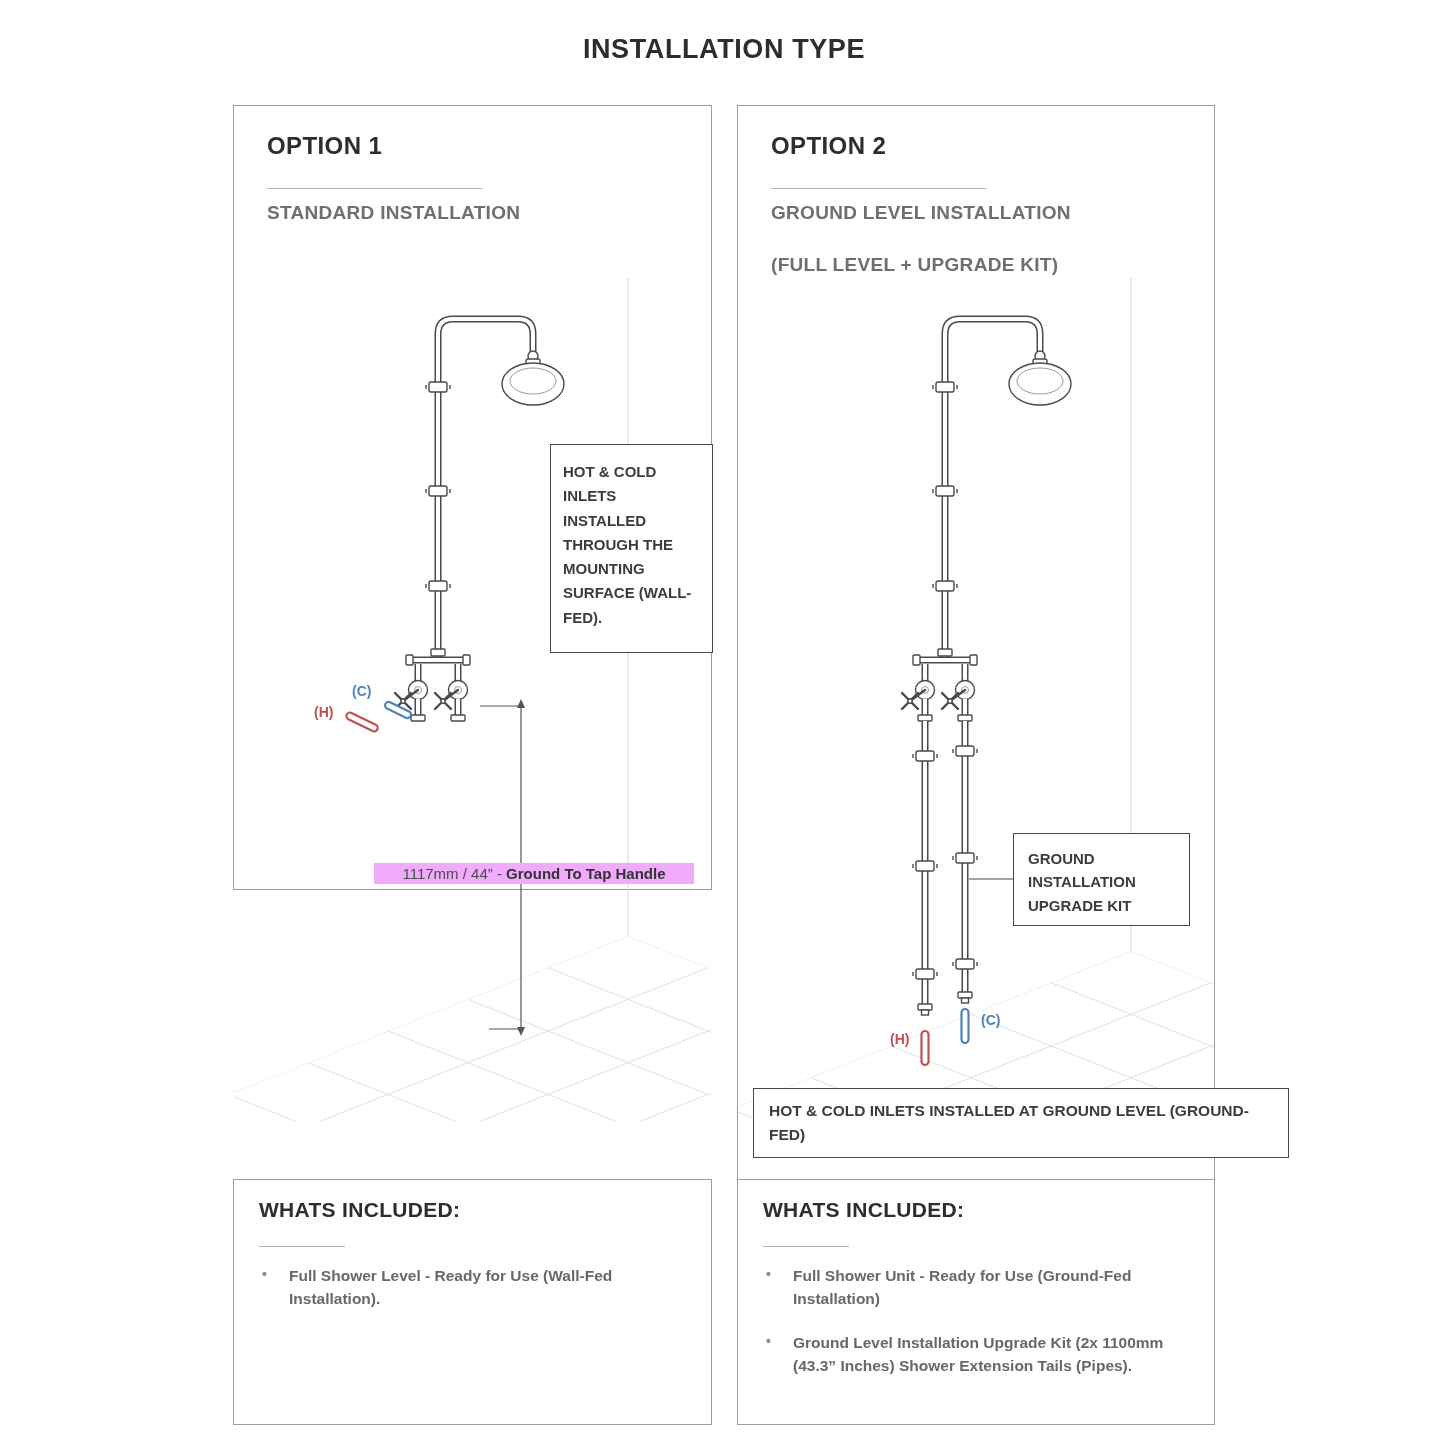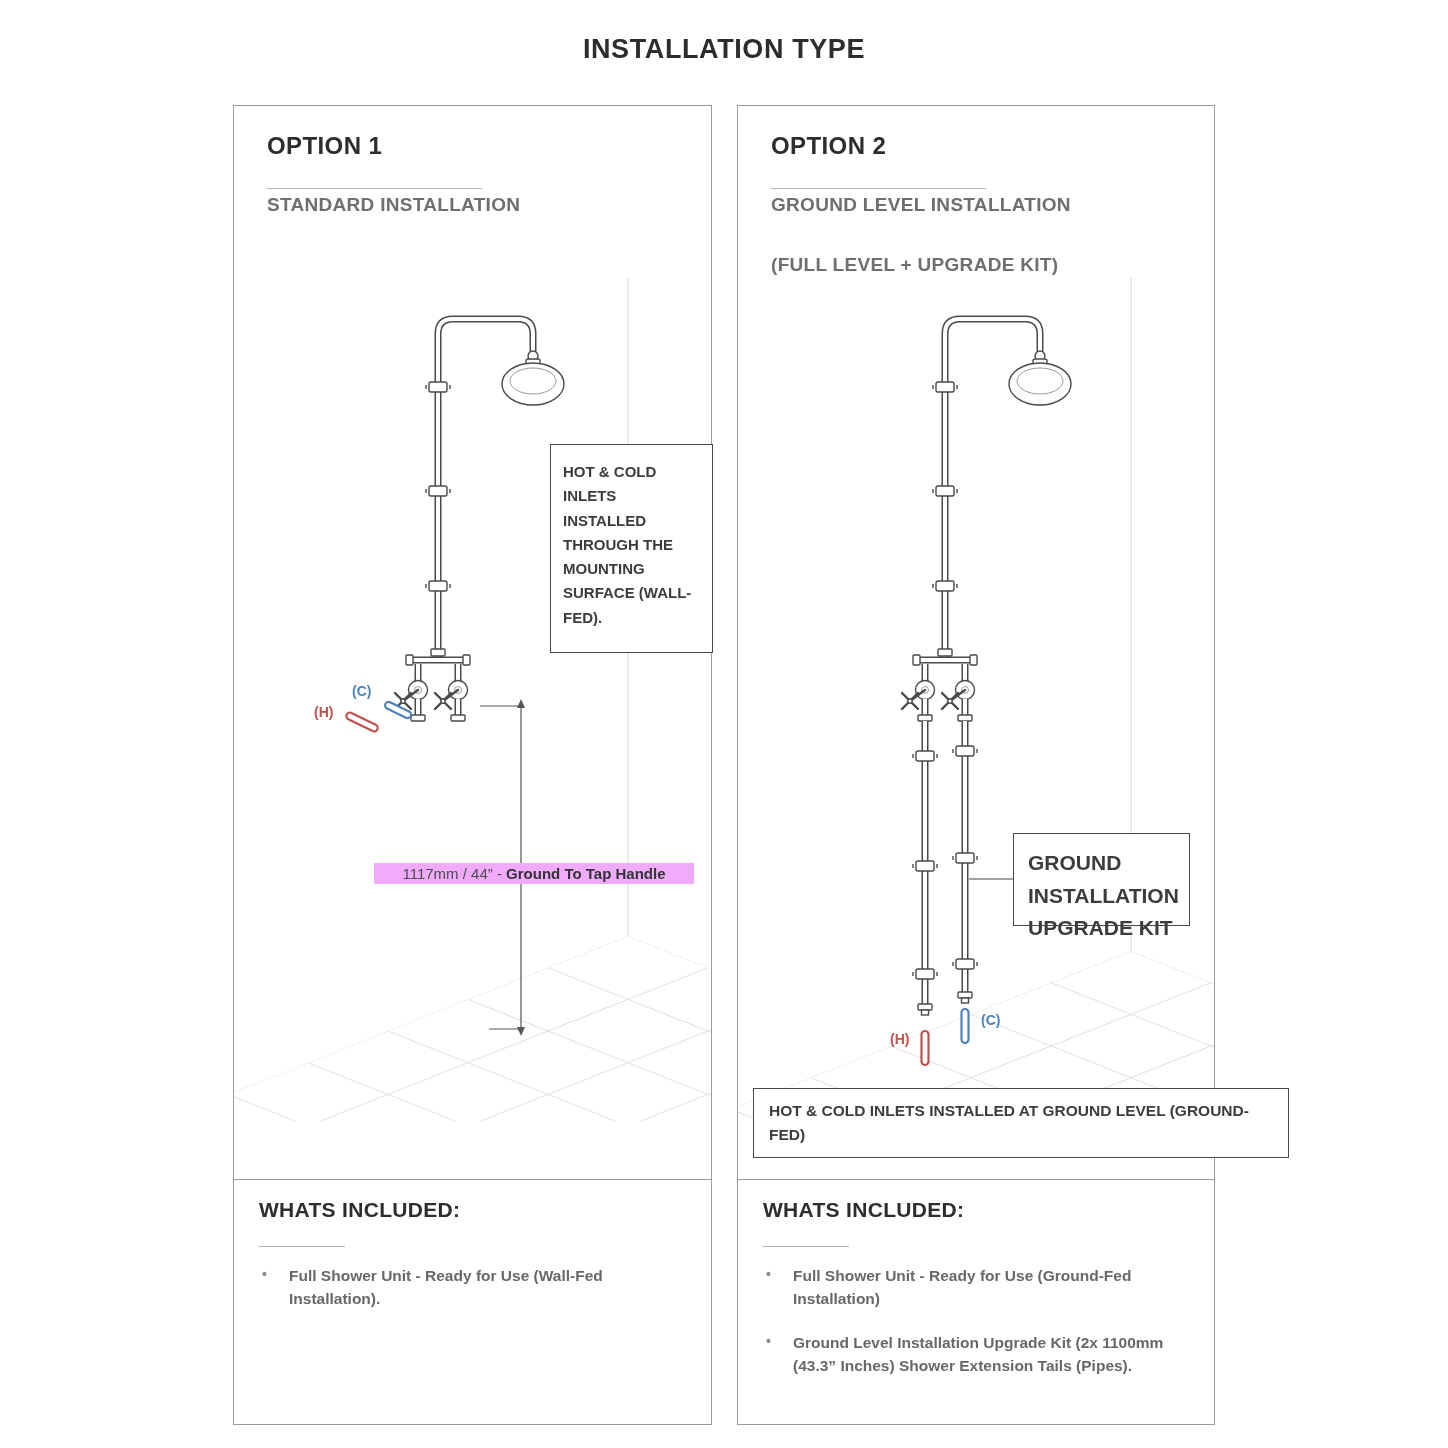--- a/index.html
+++ b/index.html
@@ -4,40 +4,40 @@
 <style>
   * { margin:0; padding:0; box-sizing:border-box; }
   html,body { background:#ffffff; }
   body { width:1448px; height:1448px; font-family:"Liberation Sans", sans-serif; color:#2e2e2e; }
   .page { position:relative; width:1448px; height:1448px; background:#fff; overflow:hidden;border-radius:7px; }
 
   .page-title { position:absolute; top:34px; left:0; width:100%; text-align:center;
     font-size:27px; font-weight:bold; letter-spacing:.6px; color:#2d2d2d; }
 
   .panel { position:absolute; border:1px solid #9c9c9c; background:#fff; }
-  #o1-diagram { left:233px; top:105px; width:479px; height:1075px; }
+  #o1-diagram { left:233px; top:105px; width:479px; height:785px; }
   #o1-included { left:233px; top:1179px; width:479px; height:246px; }
   #o2-diagram { left:737px; top:105px; width:478px; height:1075px; }
   #o2-included { left:737px; top:1179px; width:478px; height:246px; }
 
   .diagram-svg { position:absolute; left:0; top:0; }
 
   .opt-heading { position:absolute; left:33px; top:26px; font-size:24px; font-weight:bold;
     color:#2d2d2d; letter-spacing:.4px; }
   .opt-rule { position:absolute; left:33px; top:82px; width:215px; border-top:1px solid #b3b3b3; }
   .opt-sub { position:absolute; left:33px; font-size:19px; font-weight:bold; color:#6f6f6f; letter-spacing:.3px; }
-  .sub1 { top:88px;text-align:center; }
+  .sub1 { top:96px;text-align:center; }
   .sub2 { top:148px; }
 
   .callout { position:absolute; background:#fff; border:1px solid #4a4a4a;
     font-weight:bold; color:#3c3c3c; }
   #callout-wallfed { left:272px; top:338px; width:163px; height:209px; padding:15px 12px;
     font-size:15px; line-height:1.62;margin-left:44px; }
   #callout-upgrade { left:275px; top:727px; width:177px; height:93px; padding:13px 14px;
-    font-size:21px; line-height:1.55; }
+    font-size:15px; line-height:1.55; }
 
   .hc-label { position:absolute; font-size:14px; font-weight:bold; }
   .hot  { color:var(--hot,#C0504D); }
   .cold { color:var(--cold,#4D82BC); }
 
   .dim-text { position:absolute; left:140px; top:757px; width:320px; text-align:center;
     font-size:15px; color:#4c4c4c; background:#f0abfc; padding:2px 0; }
   .dim-text b { color:#333333; }
 
   .ground-note { position:absolute; left:15px; top:982px; width:536px; height:70px;
@@ -338,21 +338,21 @@
     <div class="hc-label cold" style="left:243px; top:906px;">(C)</div>
 
     <div class="ground-note">HOT &amp; COLD INLETS INSTALLED AT GROUND LEVEL (GROUND-FED)</div>
   </section>
 
   <section class="panel" id="o1-included">
     <div class="inc-heading">WHATS INCLUDED:</div>
     <div class="inc-rule"></div>
     <div class="inc-item i1">
       <span class="marker">•</span>
-      <span>Full Shower Unit - Ready for Use (Wall-Fed Installation).</span>
+      <span>Full Shower Level - Ready for Use (Wall-Fed Installation).</span>
     </div>
   </section>
 
   <section class="panel" id="o2-included">
     <div class="inc-heading">WHATS INCLUDED:</div>
     <div class="inc-rule"></div>
     <div class="inc-item i1">
       <span class="marker">•</span>
       <span>Full Shower Unit - Ready for Use (Ground-Fed Installation)</span>
     </div>

